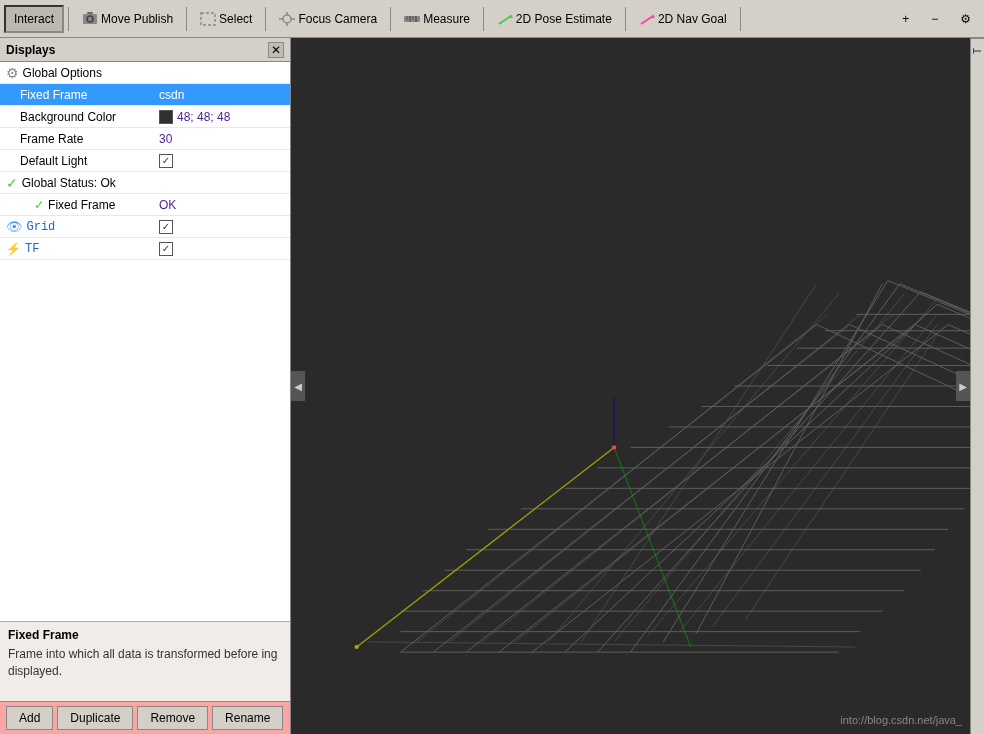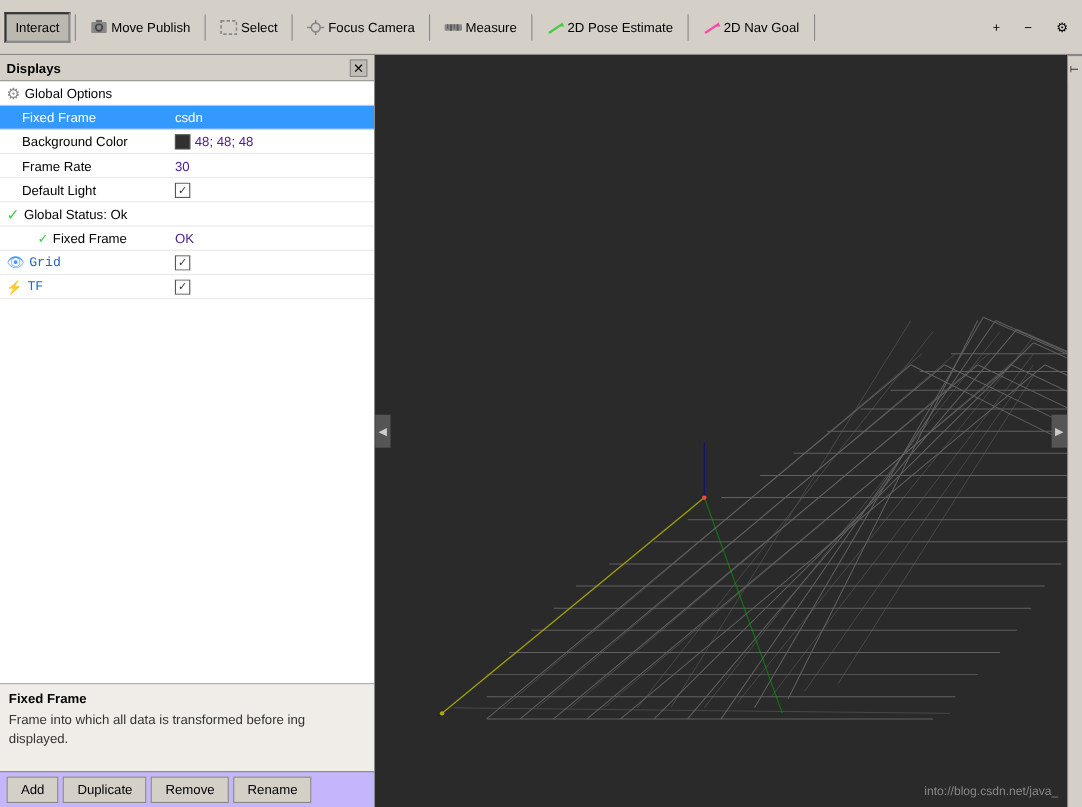--- a/index.html
+++ b/index.html
@@ -13,21 +13,21 @@
       display: flex;
       flex-direction: column;
     }
 
     
     #toolbar {
       display: flex;
       align-items: center;
       background: #d4d0c8;
       border-bottom: 1px solid #888;
-      height: 50px;
+      height: 38px;
       padding: 2px 4px;
       gap: 2px;
       flex-shrink: 0;
     }
 
     .toolbar-btn {
       display: flex;
       align-items: center;
       gap: 3px;
       padding: 3px 8px;
@@ -67,21 +67,21 @@
 
     
     #main {
       display: flex;
       flex: 1;
       overflow: hidden;
     }
 
     
     #left-panel {
-      width: 341px;
+      width: 291px;
       display: flex;
       flex-direction: column;
       background: #f0ede8;
       border-right: 1px solid #888;
       flex-shrink: 0;
     }
 
     #displays-header {
       display: flex;
       align-items: center;
@@ -202,21 +202,21 @@
     #info-text {
       color: #333;
       line-height: 1.4;
     }
 
     
     #bottom-buttons {
       display: flex;
       gap: 4px;
       padding: 4px 6px;
-      background: #c4b5fd;
+      background: #fca5a5;
       border-top: 1px solid #888;
     }
 
     .bottom-btn {
       padding: 4px 12px;
       background: #d4d0c8;
       border: 1px solid #888;
       cursor: pointer;
       font-size: 12px;
     }

